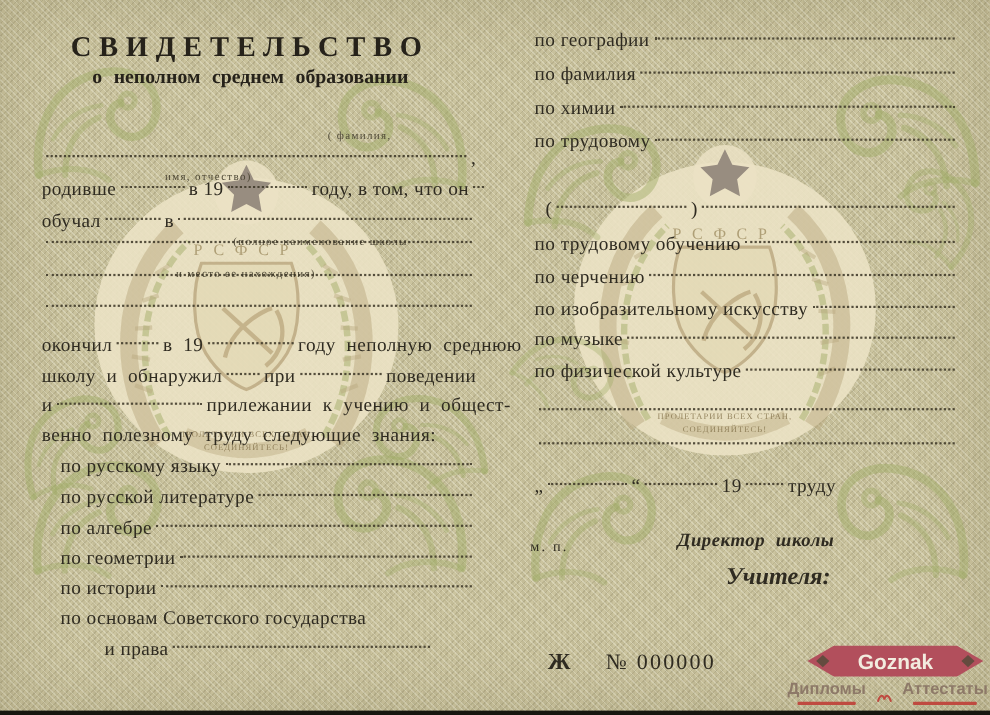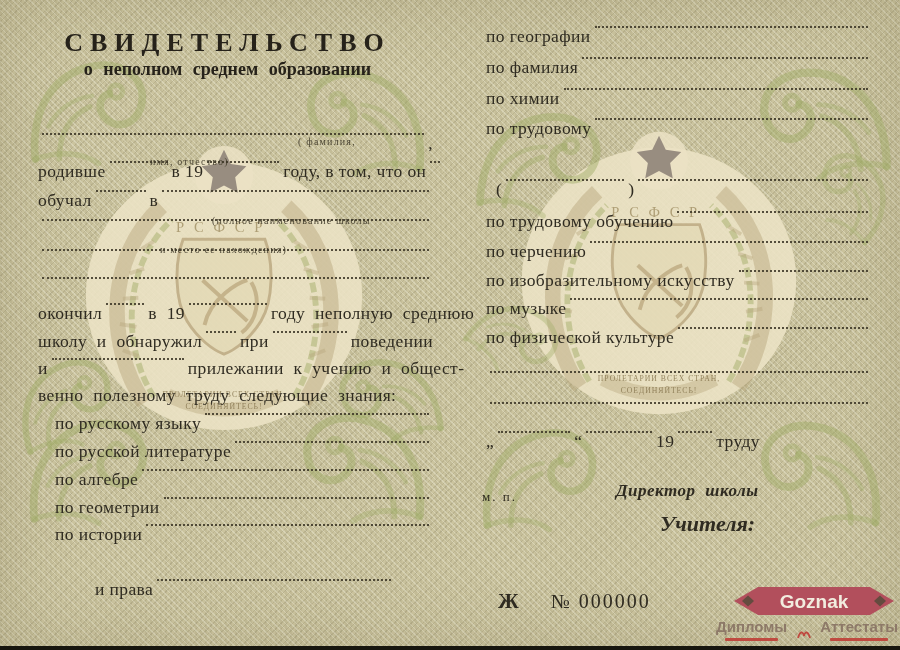--- a/index.html
+++ b/index.html
@@ -14,21 +14,21 @@
       repeating-linear-gradient(90deg, rgba(98,90,58,.07) 0 2px, rgba(0,0,0,0) 2px 5px);
     box-shadow: inset 0 0 70px rgba(105,95,60,.22);
   }
   .page{position:absolute;top:0;height:650px}
   .page-left{left:0;width:455px}
   .page-right{left:478px;width:400px}
   .title{position:absolute;top:28px;left:0;width:100%;text-align:center;
     font-size:26px;font-weight:bold;letter-spacing:7px;color:#26221a}
   .subtitle{position:absolute;top:59px;left:0;width:100%;text-align:center;
     font-size:18px;font-weight:bold;word-spacing:6px;color:#26221a}
-  .row{position:absolute;left:38px;right:22px;display:flex;align-items:flex-start;
+  .row{position:absolute;left:38px;right:22px;display:flex;align-items:center;
     font-size:17.5px;letter-spacing:.4px;line-height:1.15;white-space:nowrap}
   .page-right .row{left:8px;right:6px}
   .ws{word-spacing:5px}
   .dots{flex:1 1 auto;min-width:10px;border-bottom:2px dotted rgba(58,52,36,.85);
     margin:0 4px 3px;height:2px}
   .cap{position:absolute;font-size:10px;letter-spacing:1.2px;color:#4e4836;white-space:nowrap}
   .orn,.emb{position:absolute;overflow:visible;pointer-events:none}
   .mp{position:absolute;left:482px;top:489px;font-size:13px;letter-spacing:2px}
   .director{position:absolute;left:616px;top:481px;font-size:17px;font-style:italic;
     font-weight:bold;letter-spacing:.5px;word-spacing:5px}
@@ -120,21 +120,21 @@
       <use href="#flourish"></use>
     </svg>
   <svg class="orn" style="left:744px;top:410px;width:146px;height:124px;transform:scaleX(-1)" viewBox="0 0 120 110">
       <use href="#flourish"></use>
     </svg>
 
   <div class="page page-left">
     <div class="title">СВИДЕТЕЛЬСТВО</div>
     <div class="subtitle">о неполном среднем образовании</div>
 
-    <span class="cap" style="left:298px;top:136px">( фамилия,</span>
+    <span class="cap" style="left:298px;top:118px">( фамилия,</span>
 
     <div class="row" style="top:133px">
       <i class="dots"></i>
       <span>,</span>
     </div>
     <span class="cap" style="left:150px;top:156px">имя, отчество)</span>
 
     <div class="row" style="top:161px">
       <span>родивше</span>
       <i class="dots" style="flex:0 0 58px"></i>
@@ -199,20 +199,23 @@
       <span>по алгебре</span>
         <i class="dots"></i>
     </div>
     <div class="row" style="top:497px;left:55px">
       <span>по геометрии</span>
         <i class="dots"></i>
     </div>
     <div class="row" style="top:524px;left:55px">
       <span>по истории</span>
         <i class="dots"></i>
+    </div>
+    <div class="row" style="top:551px;left:55px">
+      <span>по основам Советского государства</span>
     </div>
     <div class="row" style="top:579px;left:95px;right:60px">
       <span>и права</span>
         <i class="dots"></i>
     </div>
   </div>
 
   <div class="page page-right">
     <div class="row" style="top:26px">
       <span>по географии</span>

